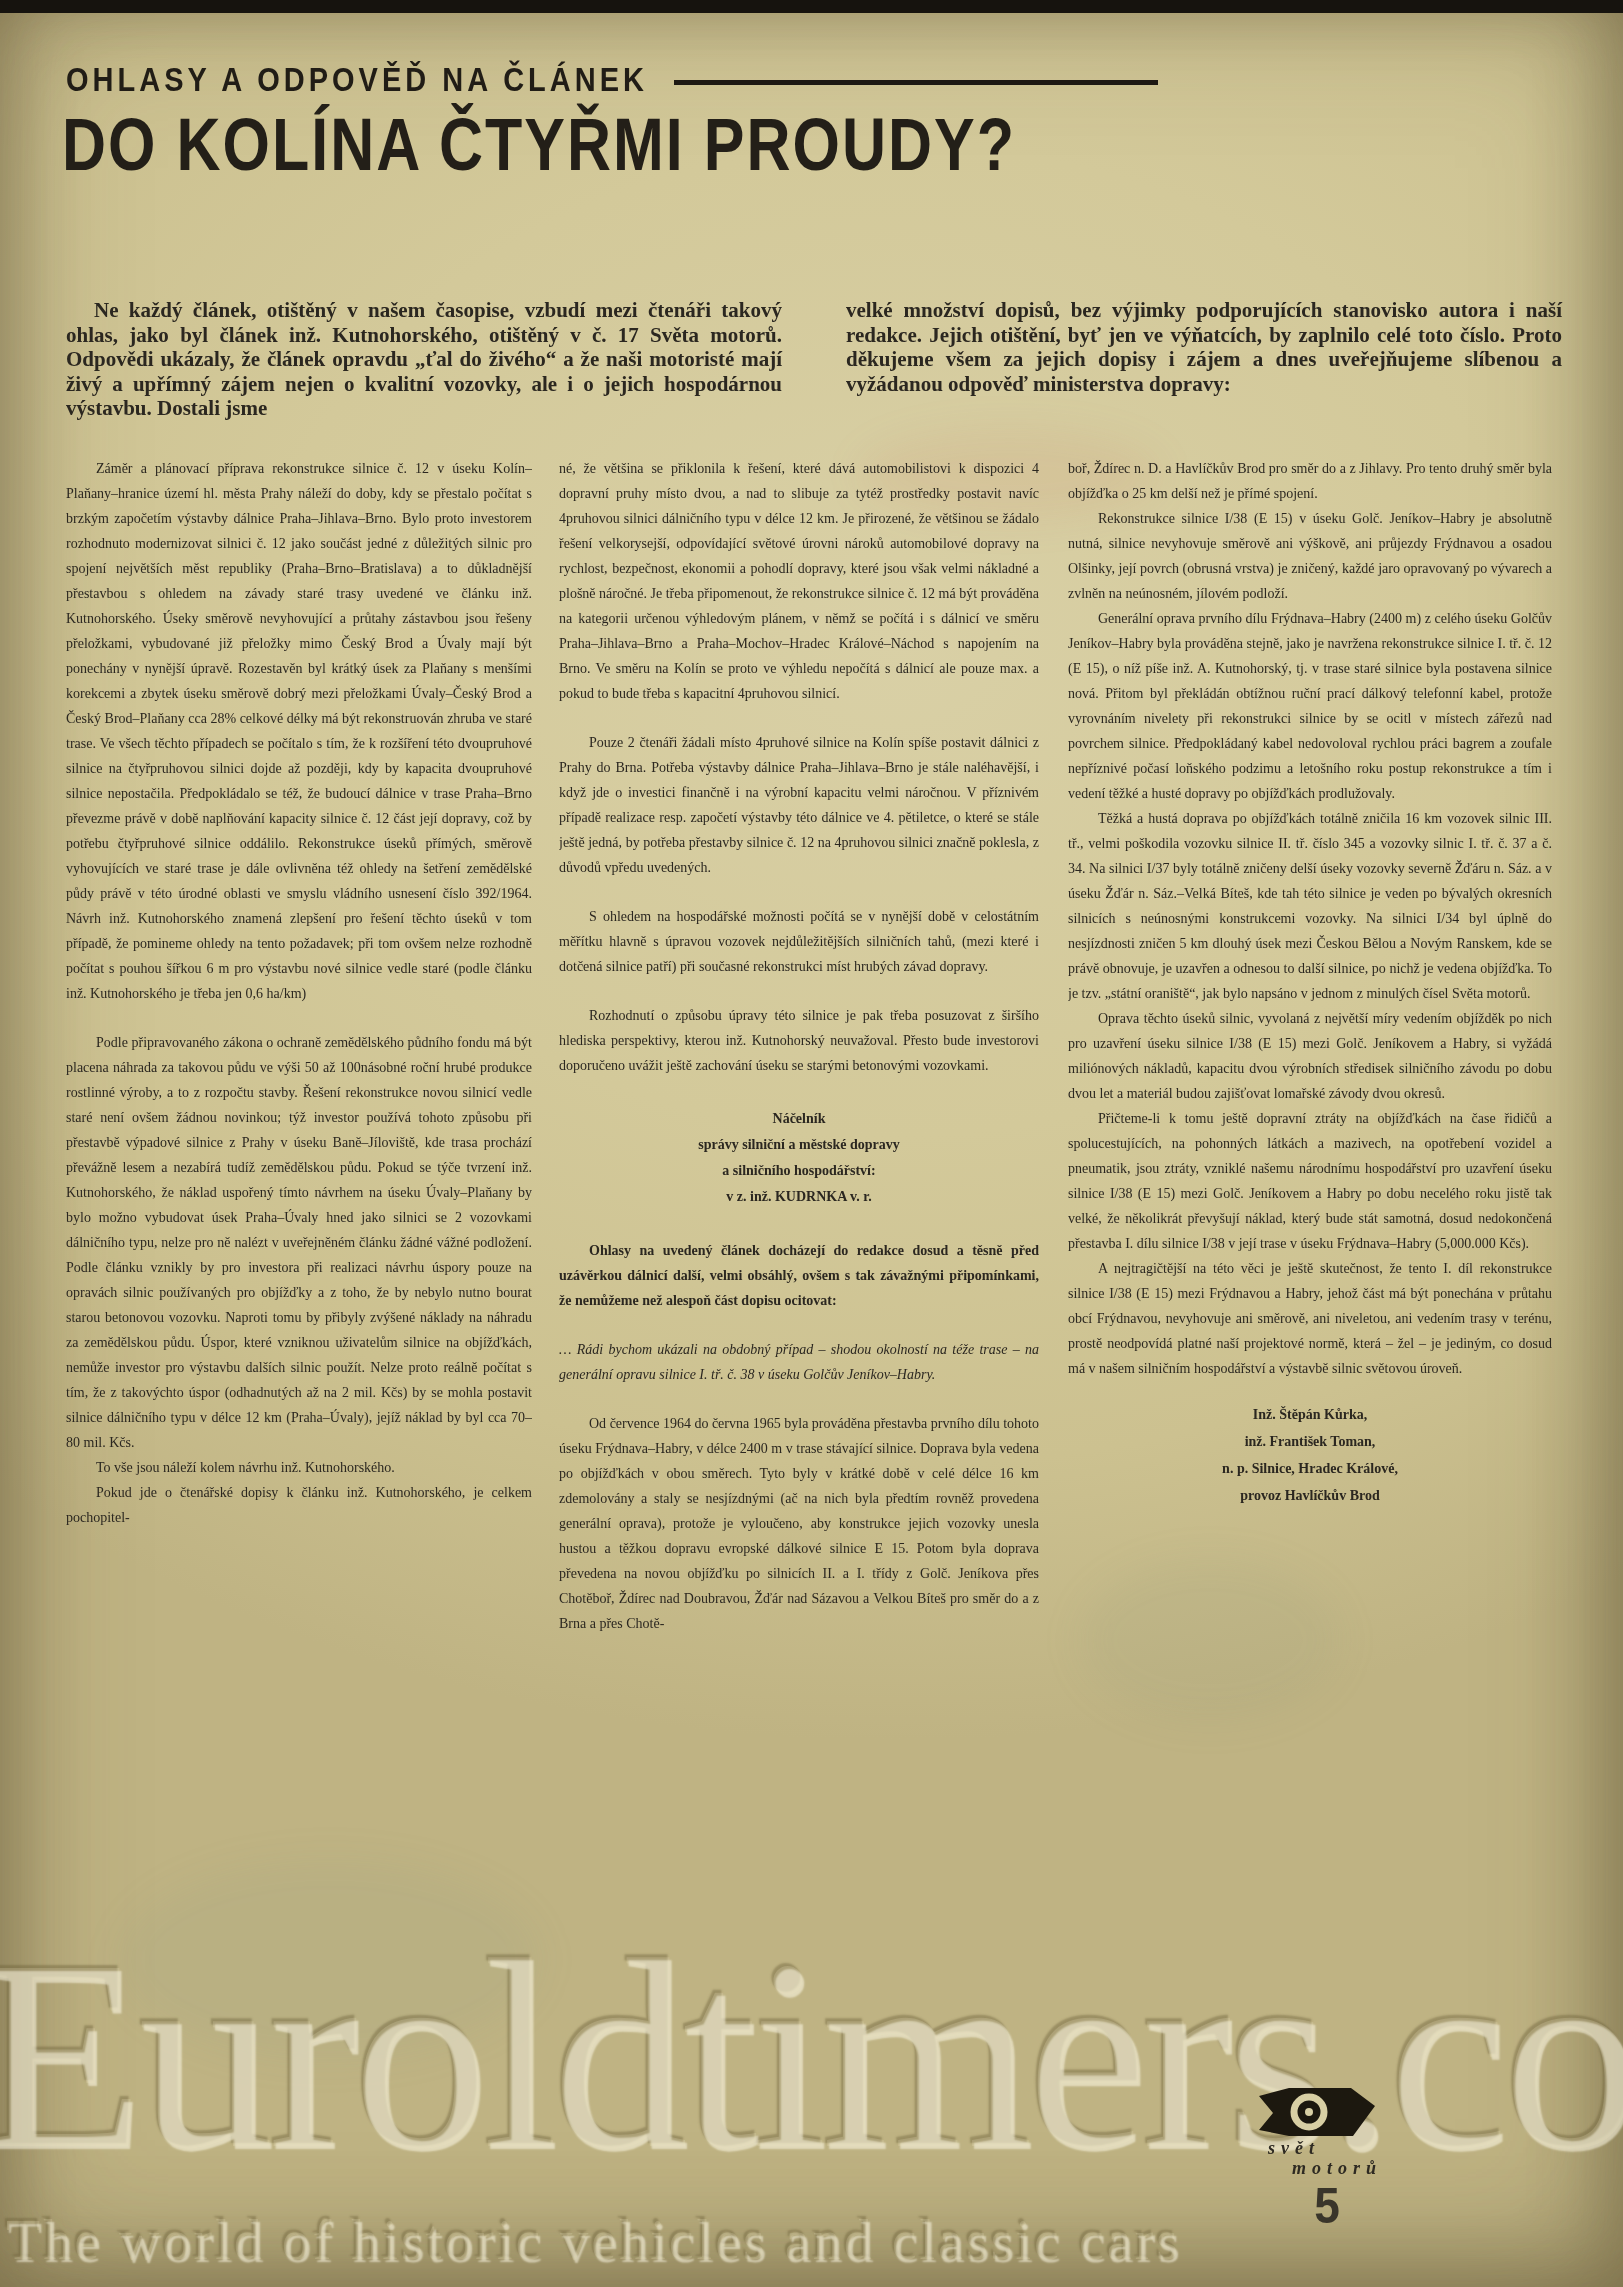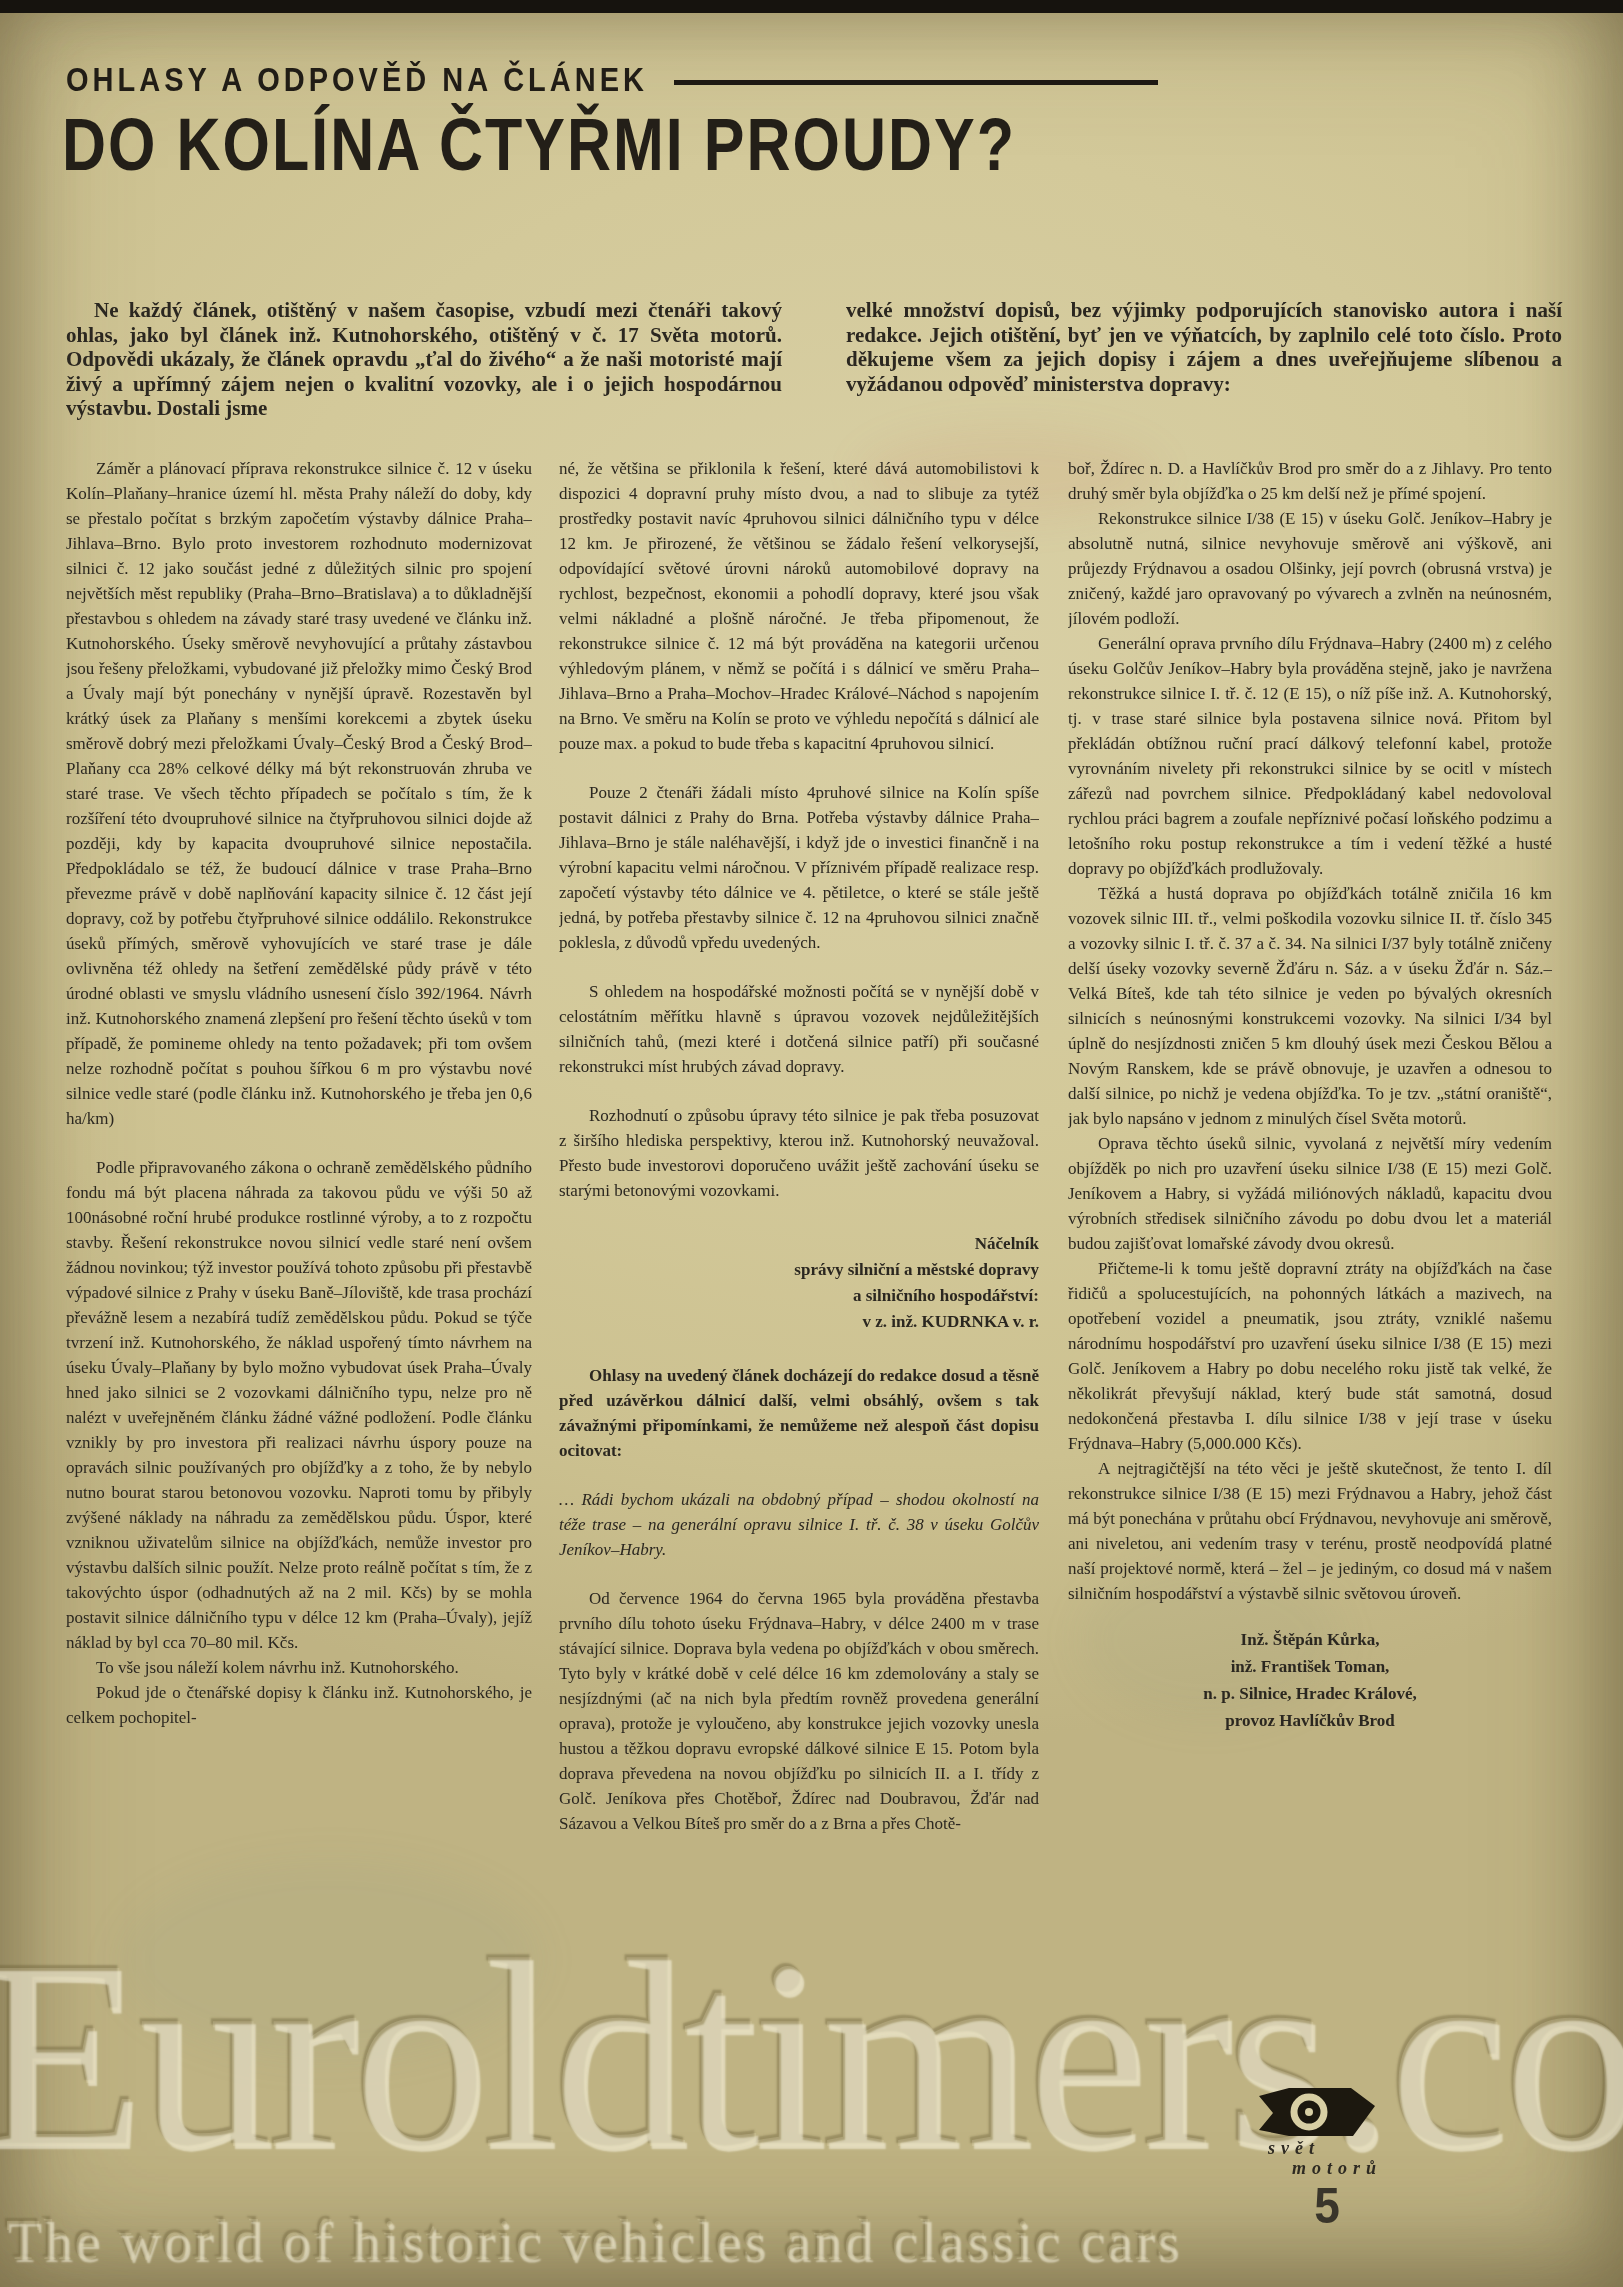--- a/index.html
+++ b/index.html
@@ -31,30 +31,30 @@
   }
 
   .intro { position:absolute; left:66px; top:298px; width:1496px; display:flex; gap:64px; }
   .intro-col {
     margin:0; width:716px; font-weight:700; font-size:21px; line-height:24.6px;
     text-align:justify; color:#2b2720;
   }
   .intro-col.first { text-indent:28px; }
 
   .bodycols { position:absolute; left:66px; top:456px; display:flex; }
-  .bodycol { height:1614px; overflow:hidden; font-size:17px; line-height:25px;font-family:Liberation Serif, serif; }
+  .bodycol { height:1614px; overflow:hidden; font-size:14px; line-height:25px;font-family:Liberation Serif, serif; }
   .bodycol.c1 { width:466px; margin-right:27px; }
   .bodycol.c2 { width:480px; margin-right:29px; }
   .bodycol.c3 { width:484px; }
   .para { margin:0; text-indent:30px; text-align:justify; }
   .para.noindent { text-indent:0; }
   .para.gaptop { margin-top:24px; }
   .para.boldpara { font-weight:700; }
   .para.italicpara { font-style:italic; }
-  .para.center { text-align:right; text-indent:0; font-weight:700; white-space:pre-line; margin:28px 0; line-height:26px; }
+  .para.center { text-align:center; text-indent:0; font-weight:700; white-space:pre-line; margin:28px 0; line-height:26px; }
   .para.sig { text-align:center; text-indent:0; font-weight:700; white-space:pre-line; margin-top:20px; line-height:27px; }
 
   .footer { position:absolute; left:1258px; top:2086px; display:flex; align-items:center; z-index:8;flex-direction:column; }
   .logo-icon { display:block; }
   .mag-name {
     margin-left:10px; font-family:"Liberation Serif", serif; font-style:italic; font-weight:700;
     font-size:18px; letter-spacing:6px; line-height:20px; color:#2e2a22; white-space:nowrap;
   }
   .mag-name .l2 { display:block; margin-left:24px; }
   .pageno {

